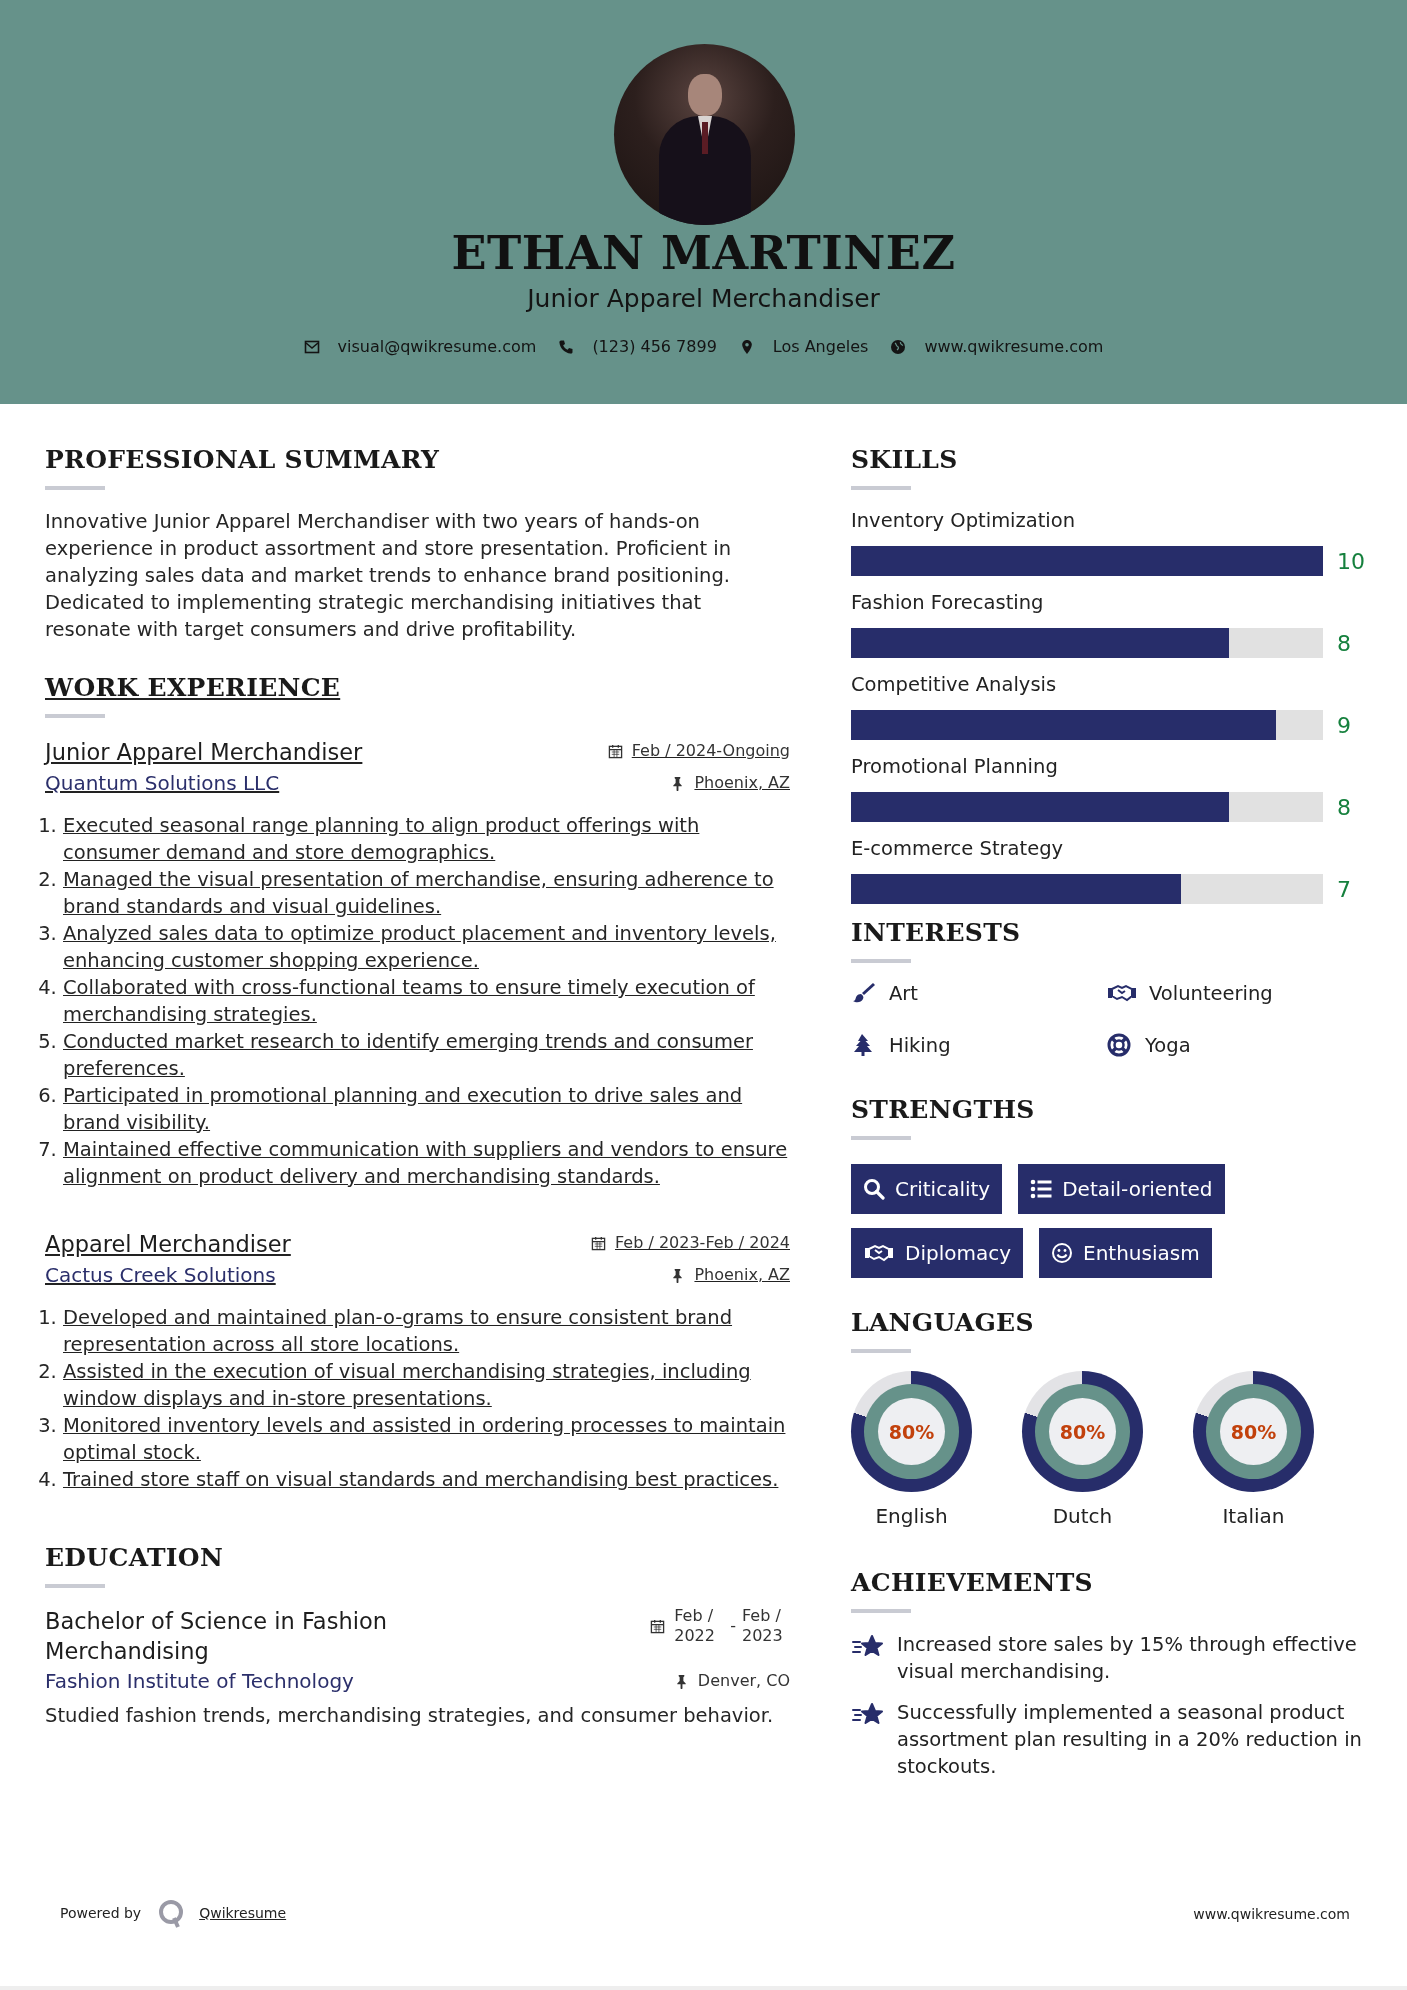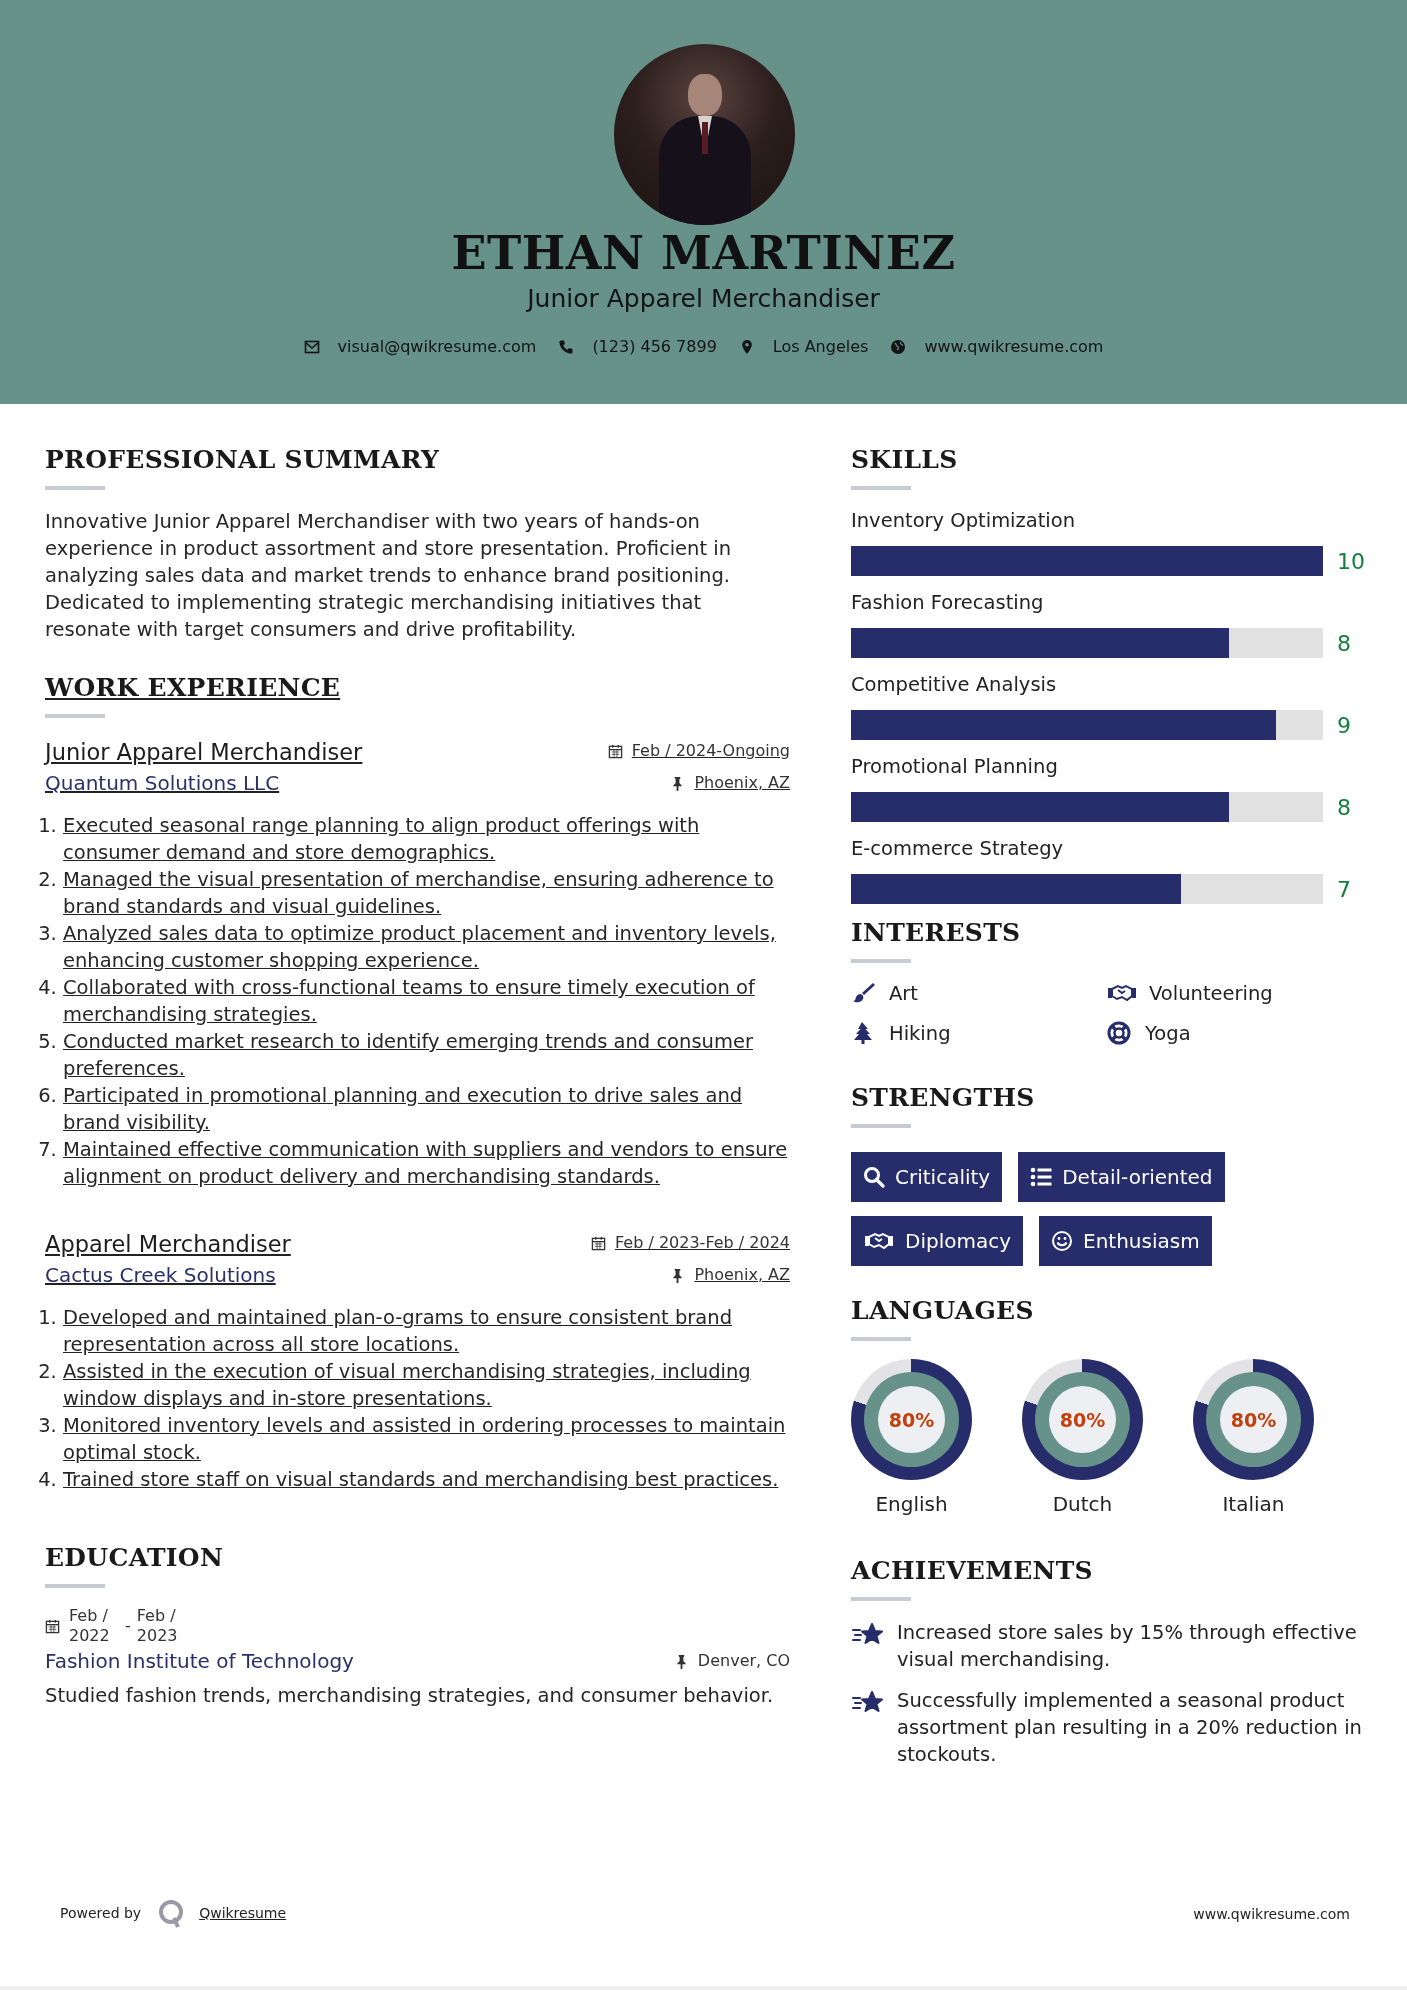--- a/index.html
+++ b/index.html
@@ -37,21 +37,21 @@
   .meta .m-icon { width: 15px; height: 15px; margin-right: 9px; display: inline-block; }
   ol.bullets { margin-top: 14px; padding-left: 18px; font-size: 19.5px; line-height: 27px; color: #262626; }
   ol.bullets li { padding-left: 0; }
 
   .skill-label { font-size: 19.5px; color: #222; line-height: 26px; }
   .skill-row { display: flex; align-items: center; margin: 12px 0 14px 0; }
   .skill-track { width: 472px; height: 30px; background: #e1e1e1; position: relative; }
   .skill-fill { position: absolute; left: 0; top: 0; height: 30px; background: #272d6a; }
   .skill-val { font-size: 22px; color: #15803d; margin-left: 14px; }
 
-  .interests { display: grid; grid-template-columns: 256px 256px; row-gap: 16px; }
+  .interests { display: grid; grid-template-columns: 256px 256px; row-gap: 28px; }
   .int-item { display: flex; align-items: center; font-size: 19.5px; color: #222; }
   .int-icon { width: 26px; height: 24px; margin-right: 12px; display: inline-block; }
 
   .strengths { display: flex; flex-wrap: wrap; gap: 14px 16px; margin-top: 24px; width: 450px; }
   .chip { background: #272d6a; color: #fff; font-size: 20px; height: 50px; padding: 0 12px; display: flex; align-items: center; }
   .chip .ch-icon { width: 22px; height: 22px; margin-right: 10px; display: inline-block; }
 
   .langs { display: flex; gap: 50px; margin-top: 6px; }
   .lang { width: 121px; text-align: center; }
   .ring { width: 121px; height: 121px; border-radius: 50%; position: relative; }
@@ -188,20 +188,21 @@
         <li>Monitored inventory levels and assisted in ordering processes to maintain optimal stock.</li>
         <li>Trained store staff on visual standards and merchandising best practices.</li>
       </ol>
     </div>
   </section>
 
   <section style="margin-top:50px;">
     <div class="sec-title">EDUCATION</div>
     <div class="sec-rule"></div>
     <div class="job-row">
+      <div class="job-title" style="width:420px;line-height:30px;">Bachelor of Science in Fashion Merchandising</div>
       <div class="meta" style="line-height:20px;align-items:center;">
         <svg class="m-icon" viewBox="0 0 16 16">
             <rect x="1.5" y="2.5" width="13" height="12" fill="none" stroke="#333" stroke-width="1.4"></rect>
             <line x1="1.5" y1="6" x2="14.5" y2="6" stroke="#333" stroke-width="1.4"></line>
             <line x1="5" y1="1" x2="5" y2="4" stroke="#333" stroke-width="1.4"></line>
             <line x1="11" y1="1" x2="11" y2="4" stroke="#333" stroke-width="1.4"></line>
             <path d="M4 8.5h8M4 11h8M6.5 6v8M9.5 6v8" stroke="#333" stroke-width="0.8"></path>
           </svg>
         <span style="width:48px;display:inline-block;">Feb / 2022</span>
         <span style="margin:0 6px 0 8px;">-</span>

